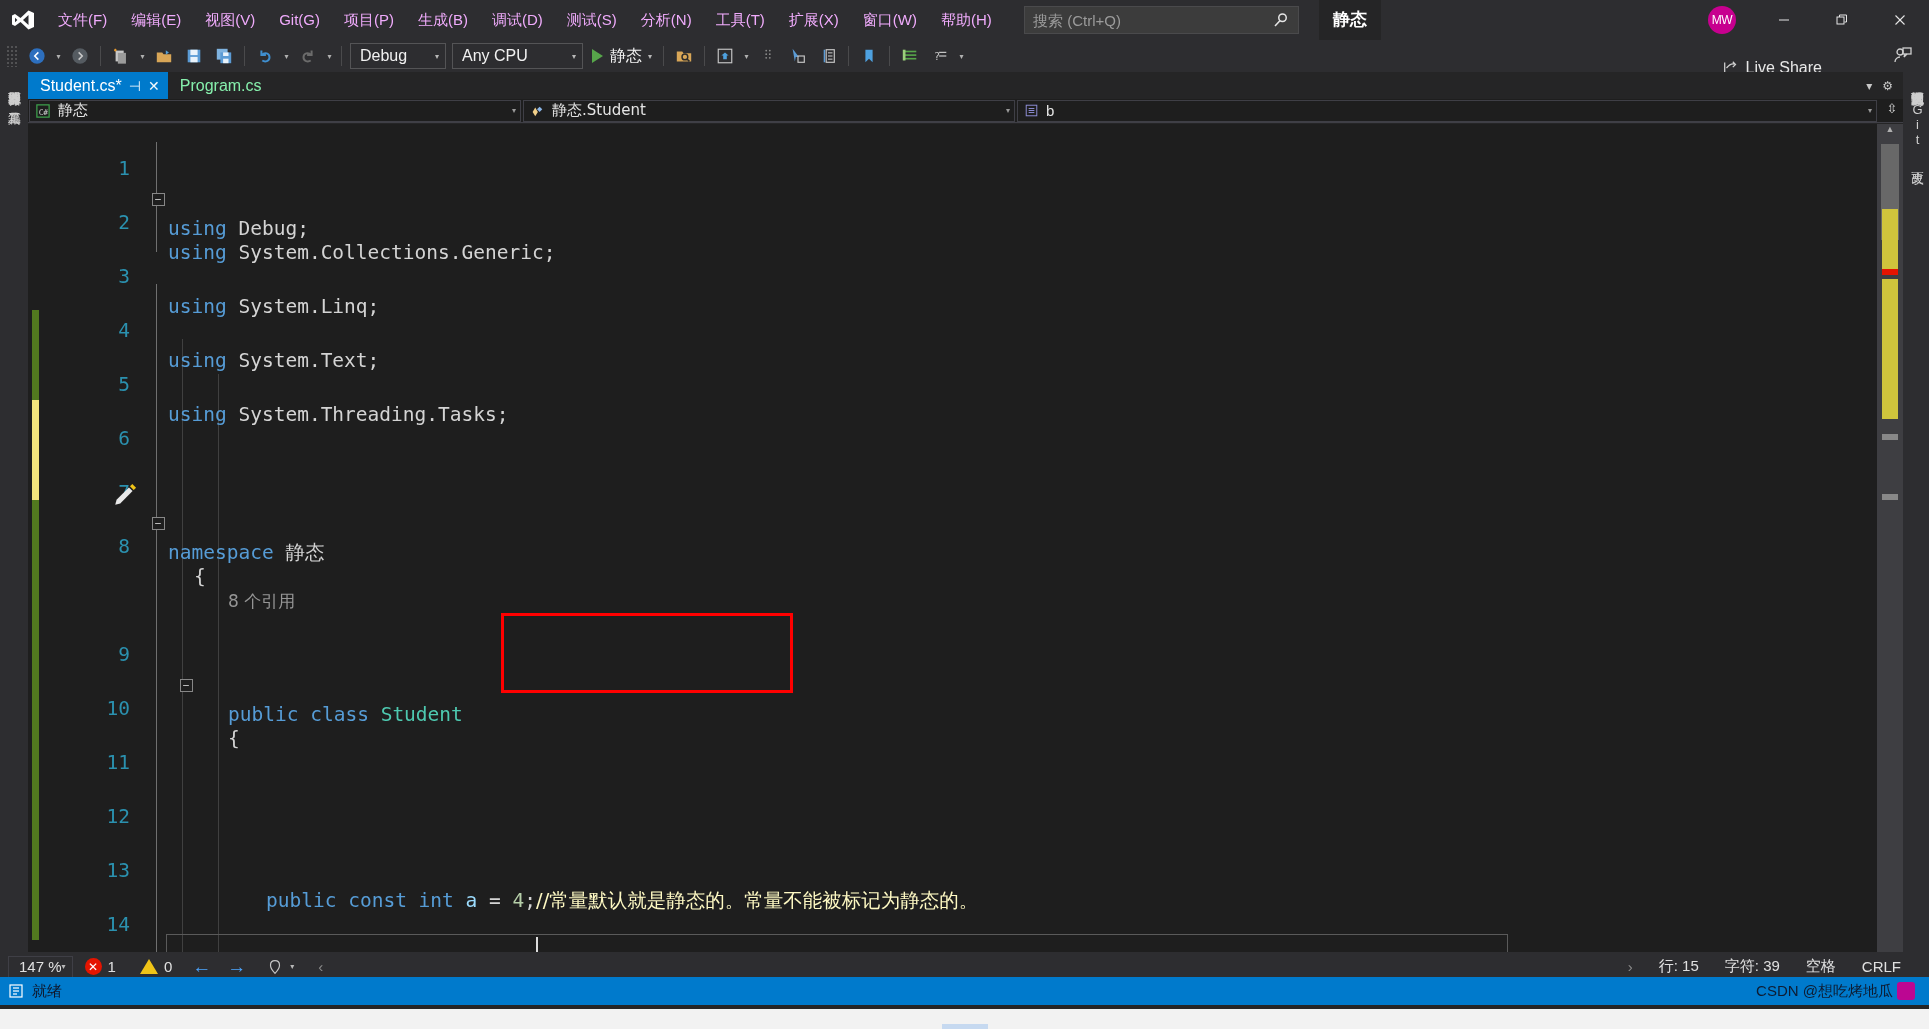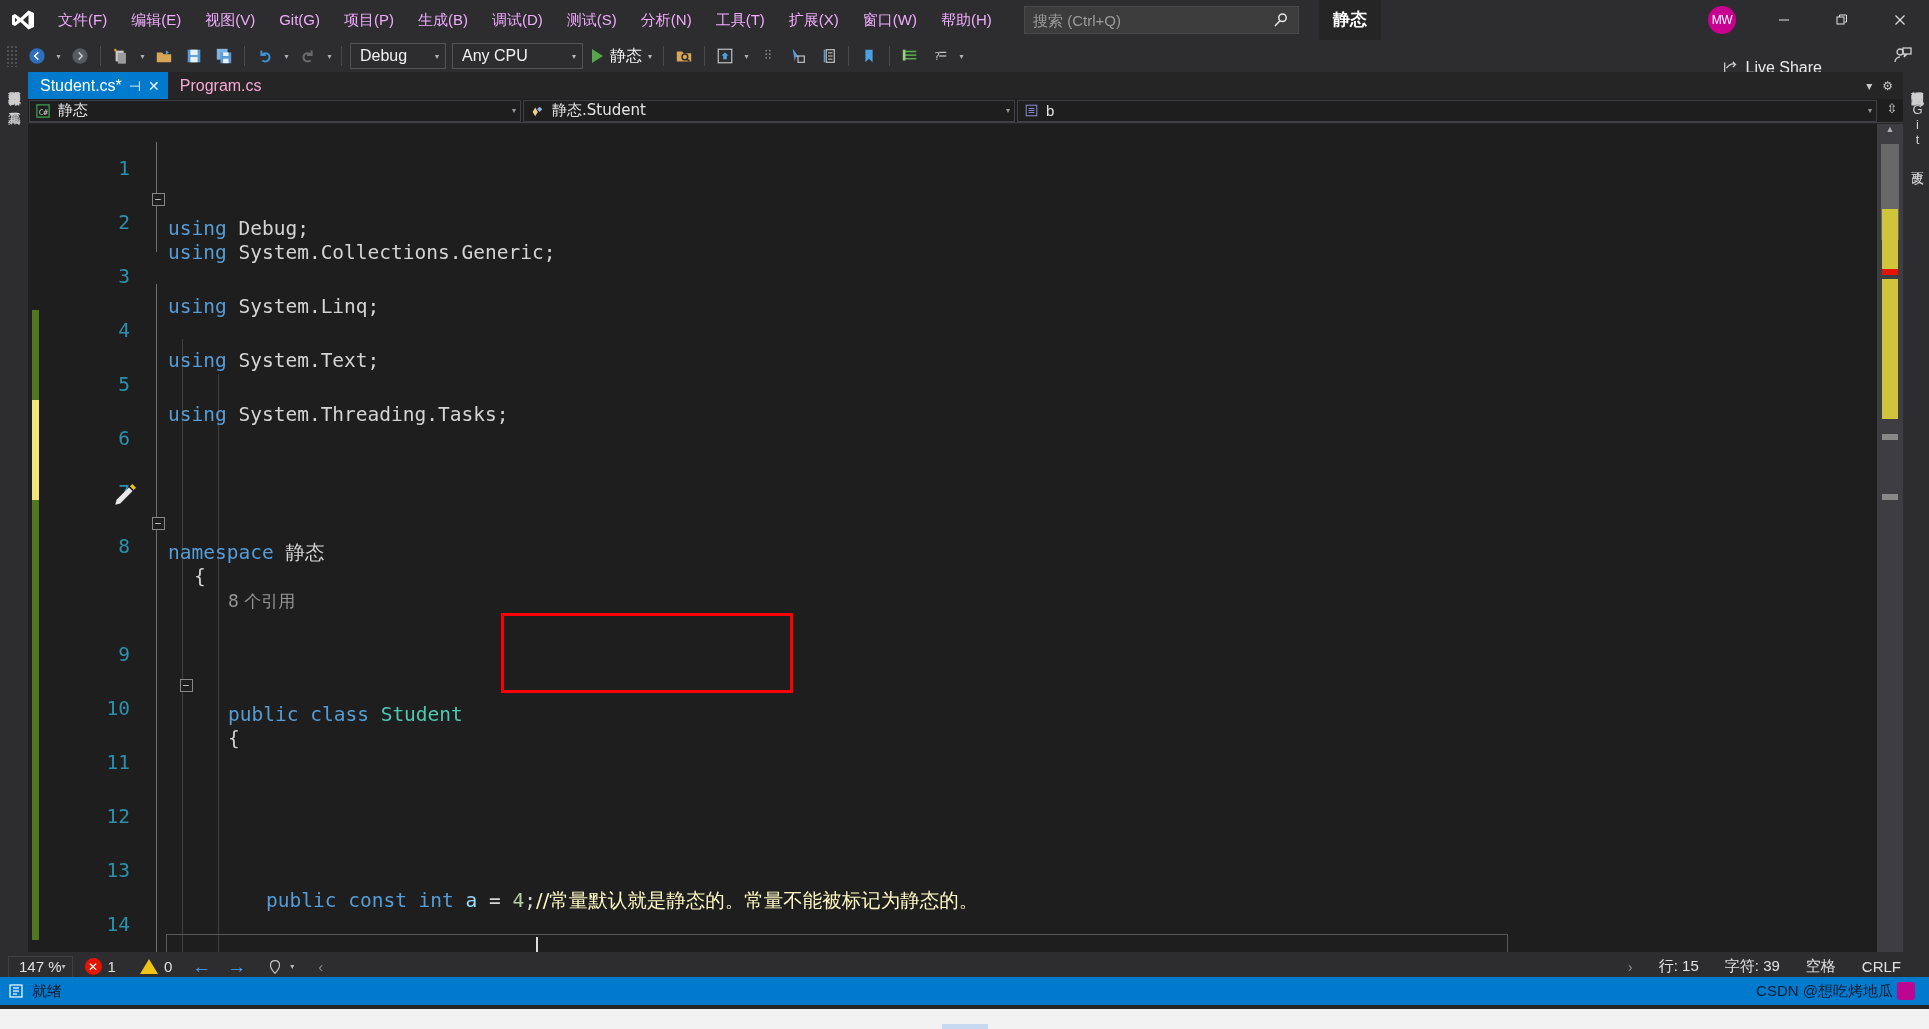--- a/index.html
+++ b/index.html
@@ -93,21 +93,21 @@
   
   .tabbar {
     position: absolute; left: 28px; top: 72px; width: 1875px; height: 27px;
     background: #252526; display: flex; align-items: flex-end;
   }
   .tab {
     height: 27px; display: flex; align-items: center; padding: 0 8px 0 12px;
     font-size: 16px; color: #f1f1f1; gap: 7px; white-space: nowrap;
   }
   .tab.active { background: #007acc; color: #ffffff; }
-  .tab.inactive { color: #f9a8d4; margin-top: 20px; }
+  .tab.inactive { color: #86efac; margin-top: 20px; }
   .tab .tab-pin, .tab .tab-close { font-size: 14px; color: #ffffff; opacity: .95; }
   .tabbar-right { margin-left: auto; display: flex; align-items: center; gap: 10px; padding-right: 10px; height: 27px; color: #c9c9c9; font-size: 12px; }
 
   
   .navbar {
     position: absolute; left: 28px; top: 99px; width: 1875px; height: 24px;
     background: #1e1e1e; display: flex; align-items: center;
     border-bottom: 1px solid #3f3f46;
   }
   .nav-combo {

